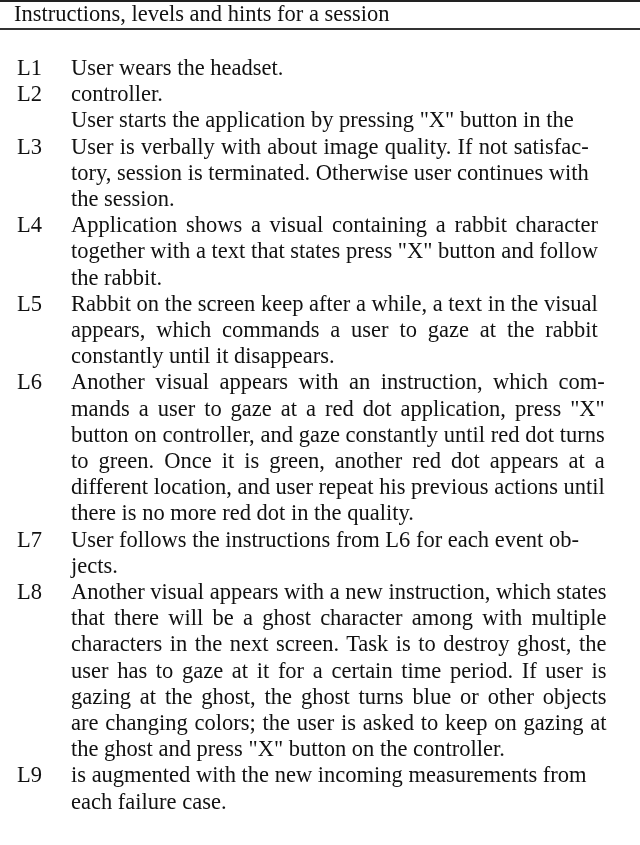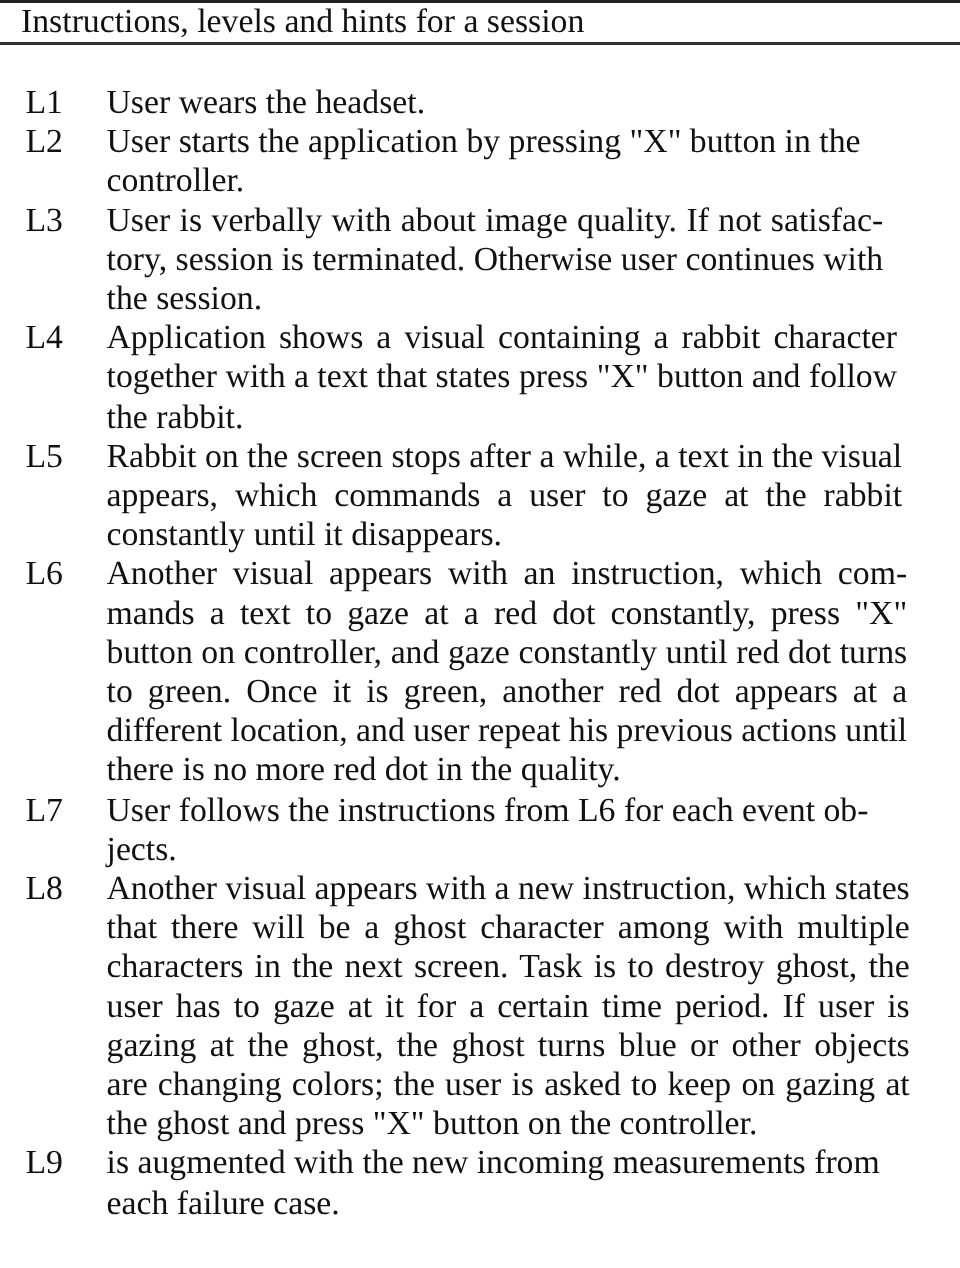--- a/index.html
+++ b/index.html
@@ -92,22 +92,22 @@
     <div class="row">
       <div class="level">L1</div>
       <div class="desc">
         <span class="line last">User wears the headset.</span>
       </div>
     </div>
 
     <div class="row">
       <div class="level">L2</div>
       <div class="desc">
+        <span class="line last">controller.</span>
         <span class="line">User starts the application by pressing "X" button in the</span>
-        <span class="line last">controller.</span>
       </div>
     </div>
 
     <div class="row">
       <div class="level">L3</div>
       <div class="desc">
         <span class="line">User is verbally with about image quality. If not satisfac-</span>
         <span class="line">tory, session is terminated. Otherwise user continues with</span>
         <span class="line last">the session.</span>
       </div>
@@ -118,31 +118,31 @@
       <div class="desc">
         <span class="line">Application shows a visual containing a rabbit character</span>
         <span class="line">together with a text that states press "X" button and follow</span>
         <span class="line last">the rabbit.</span>
       </div>
     </div>
 
     <div class="row">
       <div class="level">L5</div>
       <div class="desc">
-        <span class="line">Rabbit on the screen stops after a while, a text in the visual</span>
+        <span class="line">Rabbit on the screen keep after a while, a text in the visual</span>
         <span class="line">appears, which commands a user to gaze at the rabbit</span>
         <span class="line last">constantly until it disappears.</span>
       </div>
     </div>
 
     <div class="row">
       <div class="level">L6</div>
       <div class="desc">
         <span class="line">Another visual appears with an instruction, which com-</span>
-        <span class="line">mands a text to gaze at a red dot constantly, press "X"</span>
+        <span class="line">mands a user to gaze at a red dot application, press "X"</span>
         <span class="line">button on controller, and gaze constantly until red dot turns</span>
         <span class="line">to green.  Once it is green, another red dot appears at a</span>
         <span class="line">different location, and user repeat his previous actions until</span>
         <span class="line last">there is no more red dot in the quality.</span>
       </div>
     </div>
 
     <div class="row">
       <div class="level">L7</div>
       <div class="desc">

